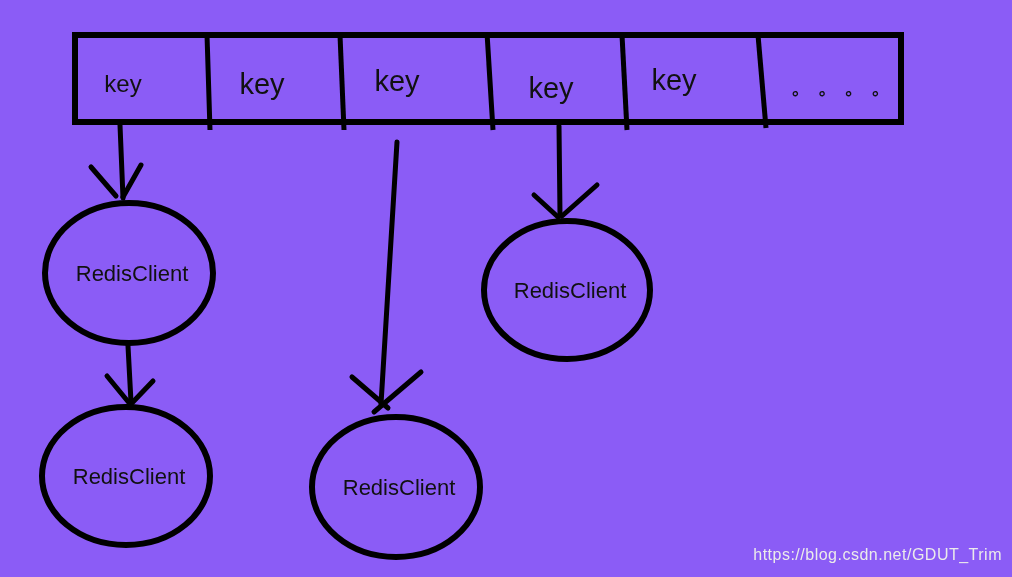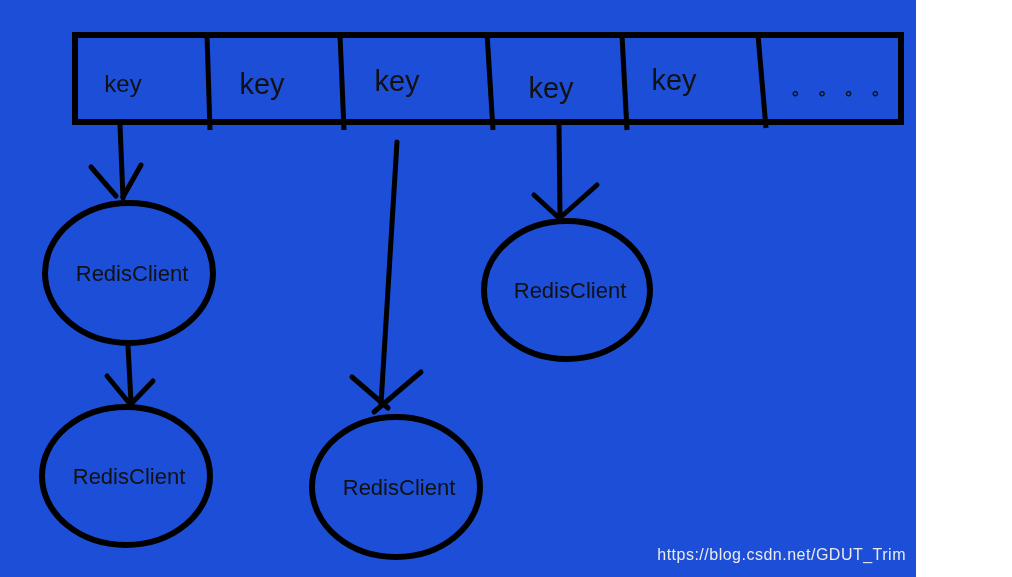--- a/index.html
+++ b/index.html
@@ -2,23 +2,23 @@
 <html><head>
 <meta charset="utf-8">
 <style>
   html, body {
     margin: 0;
     padding: 0;
     background: #ffffff;
   }
   .canvas {
     position: relative;
-    width: 916px;
+    width: 1012px;
     height: 577px;
-    background: #1d4ed8;
+    background: #8b5cf6;
     overflow: hidden;
     font-family: "Liberation Sans", sans-serif;
   }
   svg { position: absolute; top: 0; left: 0; }
 
   .shape {
     fill: none;
     stroke: #000000;
   }
   .table-outline { stroke-width: 6; }

